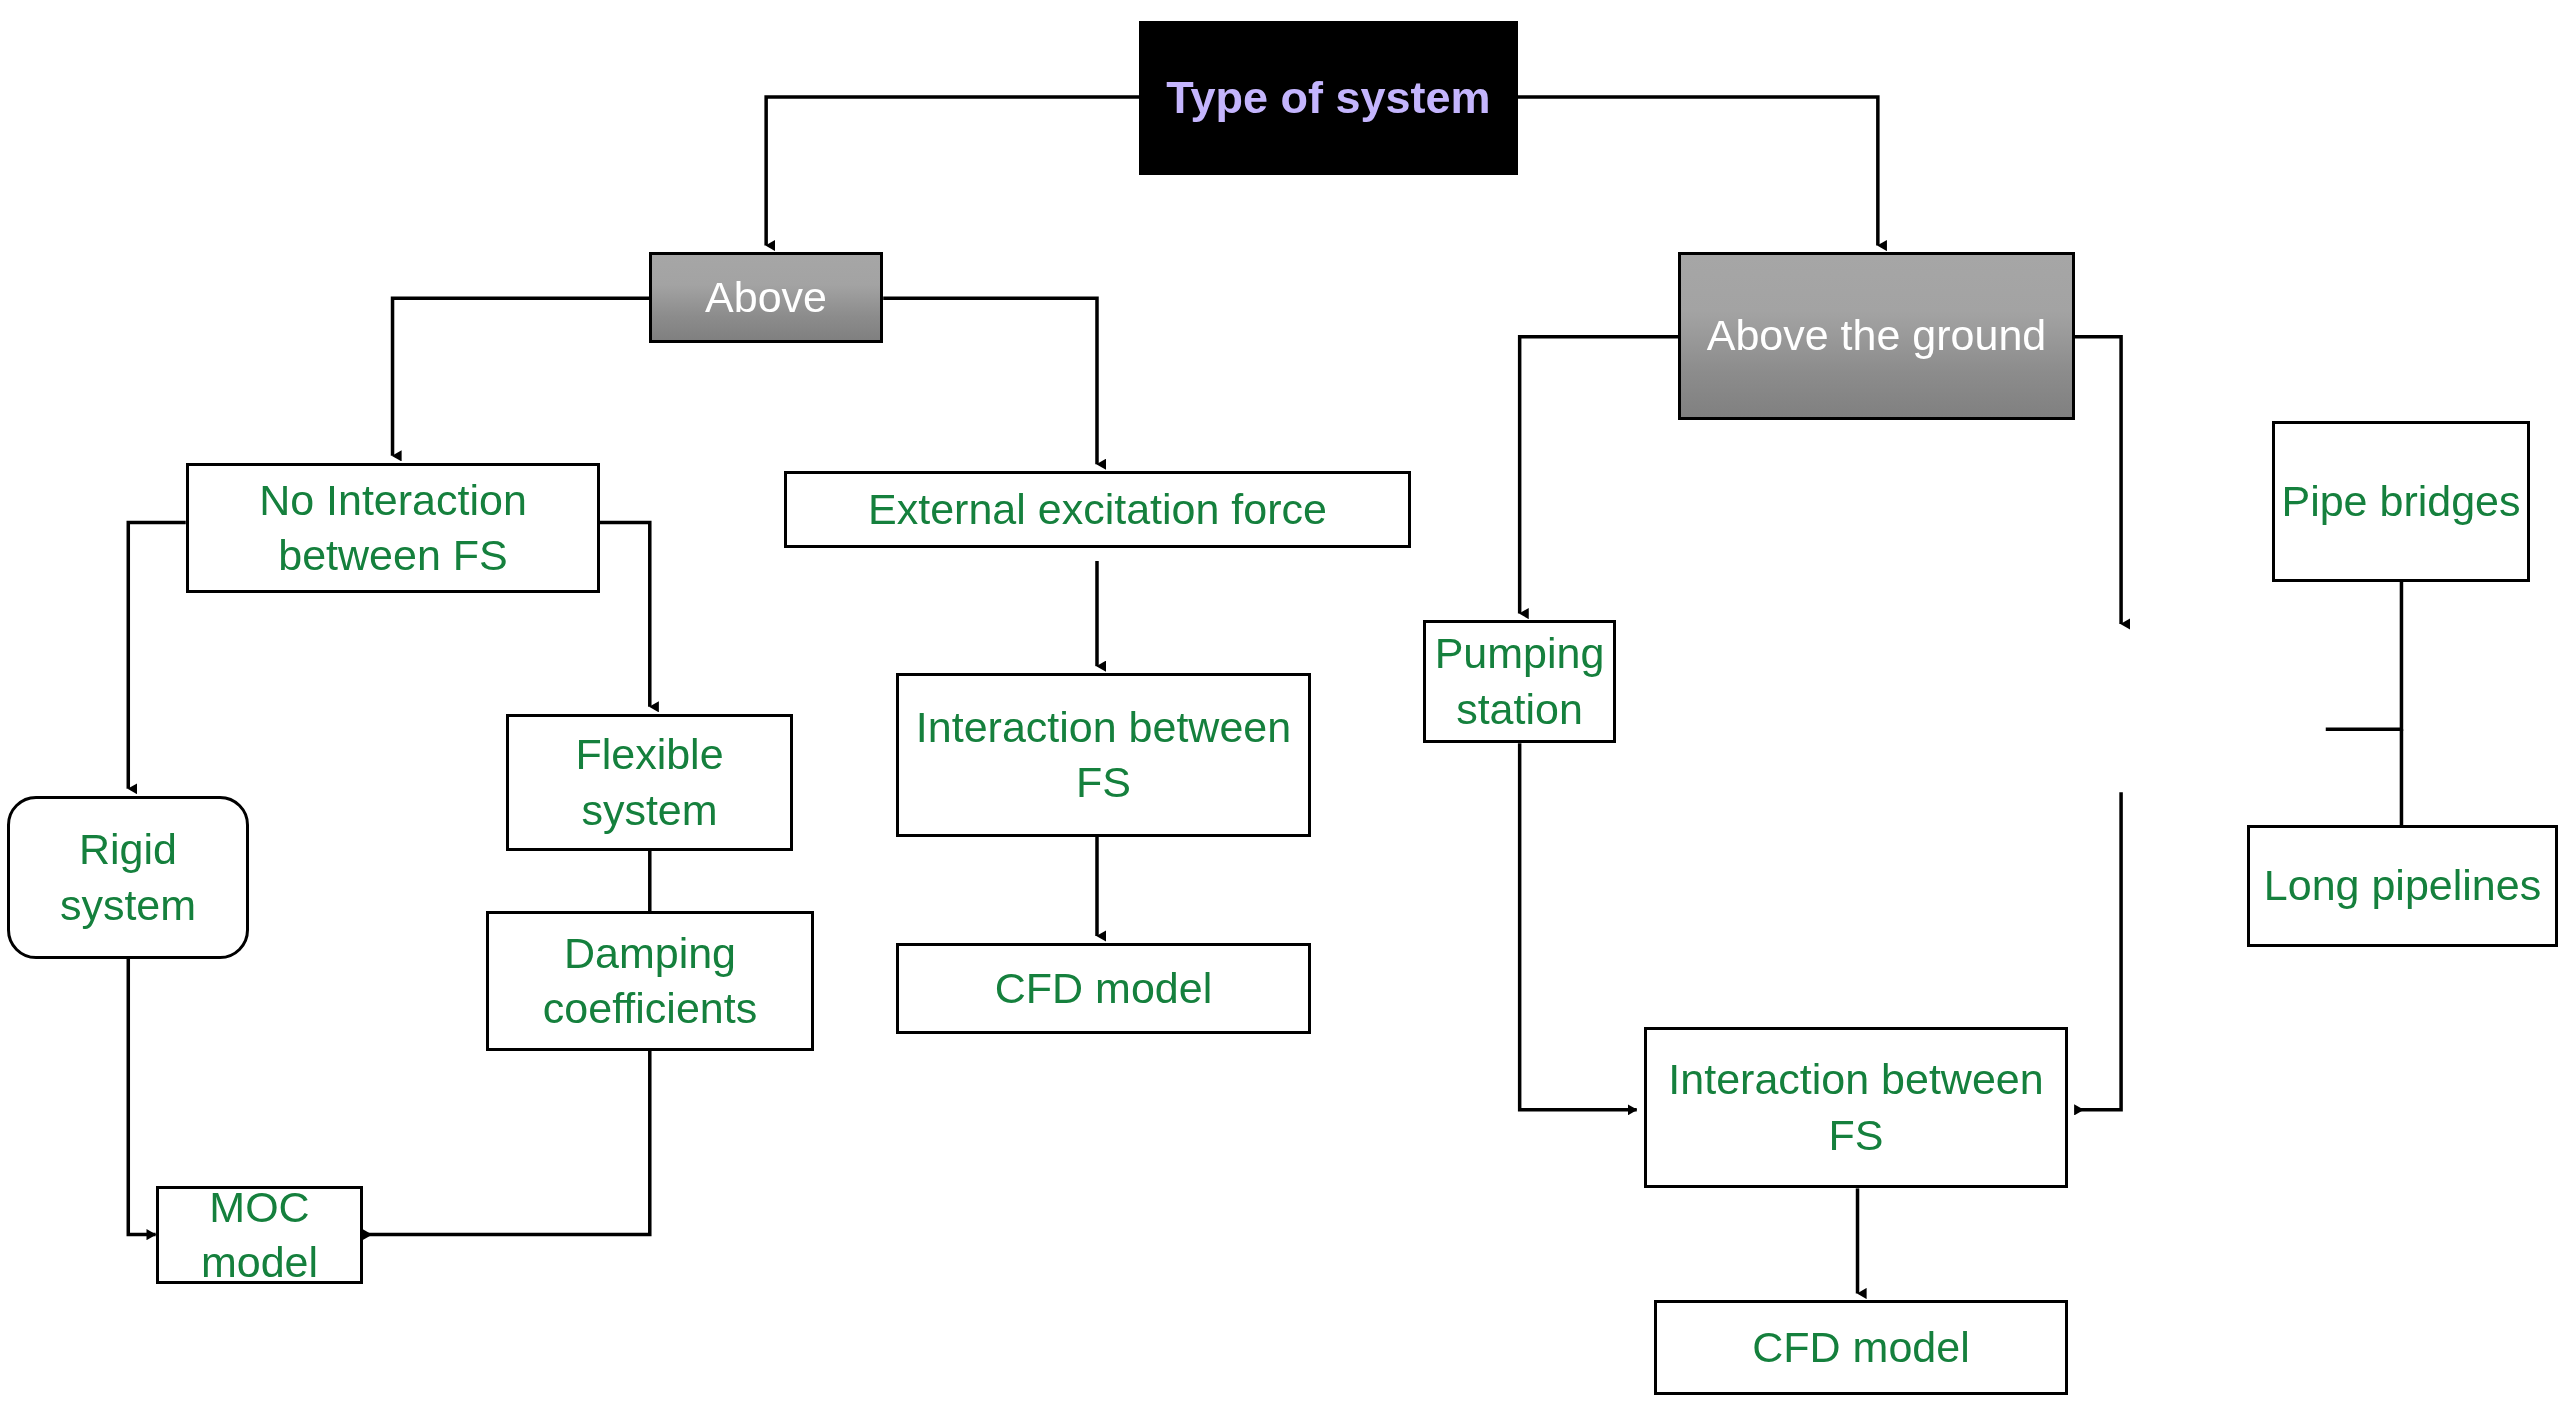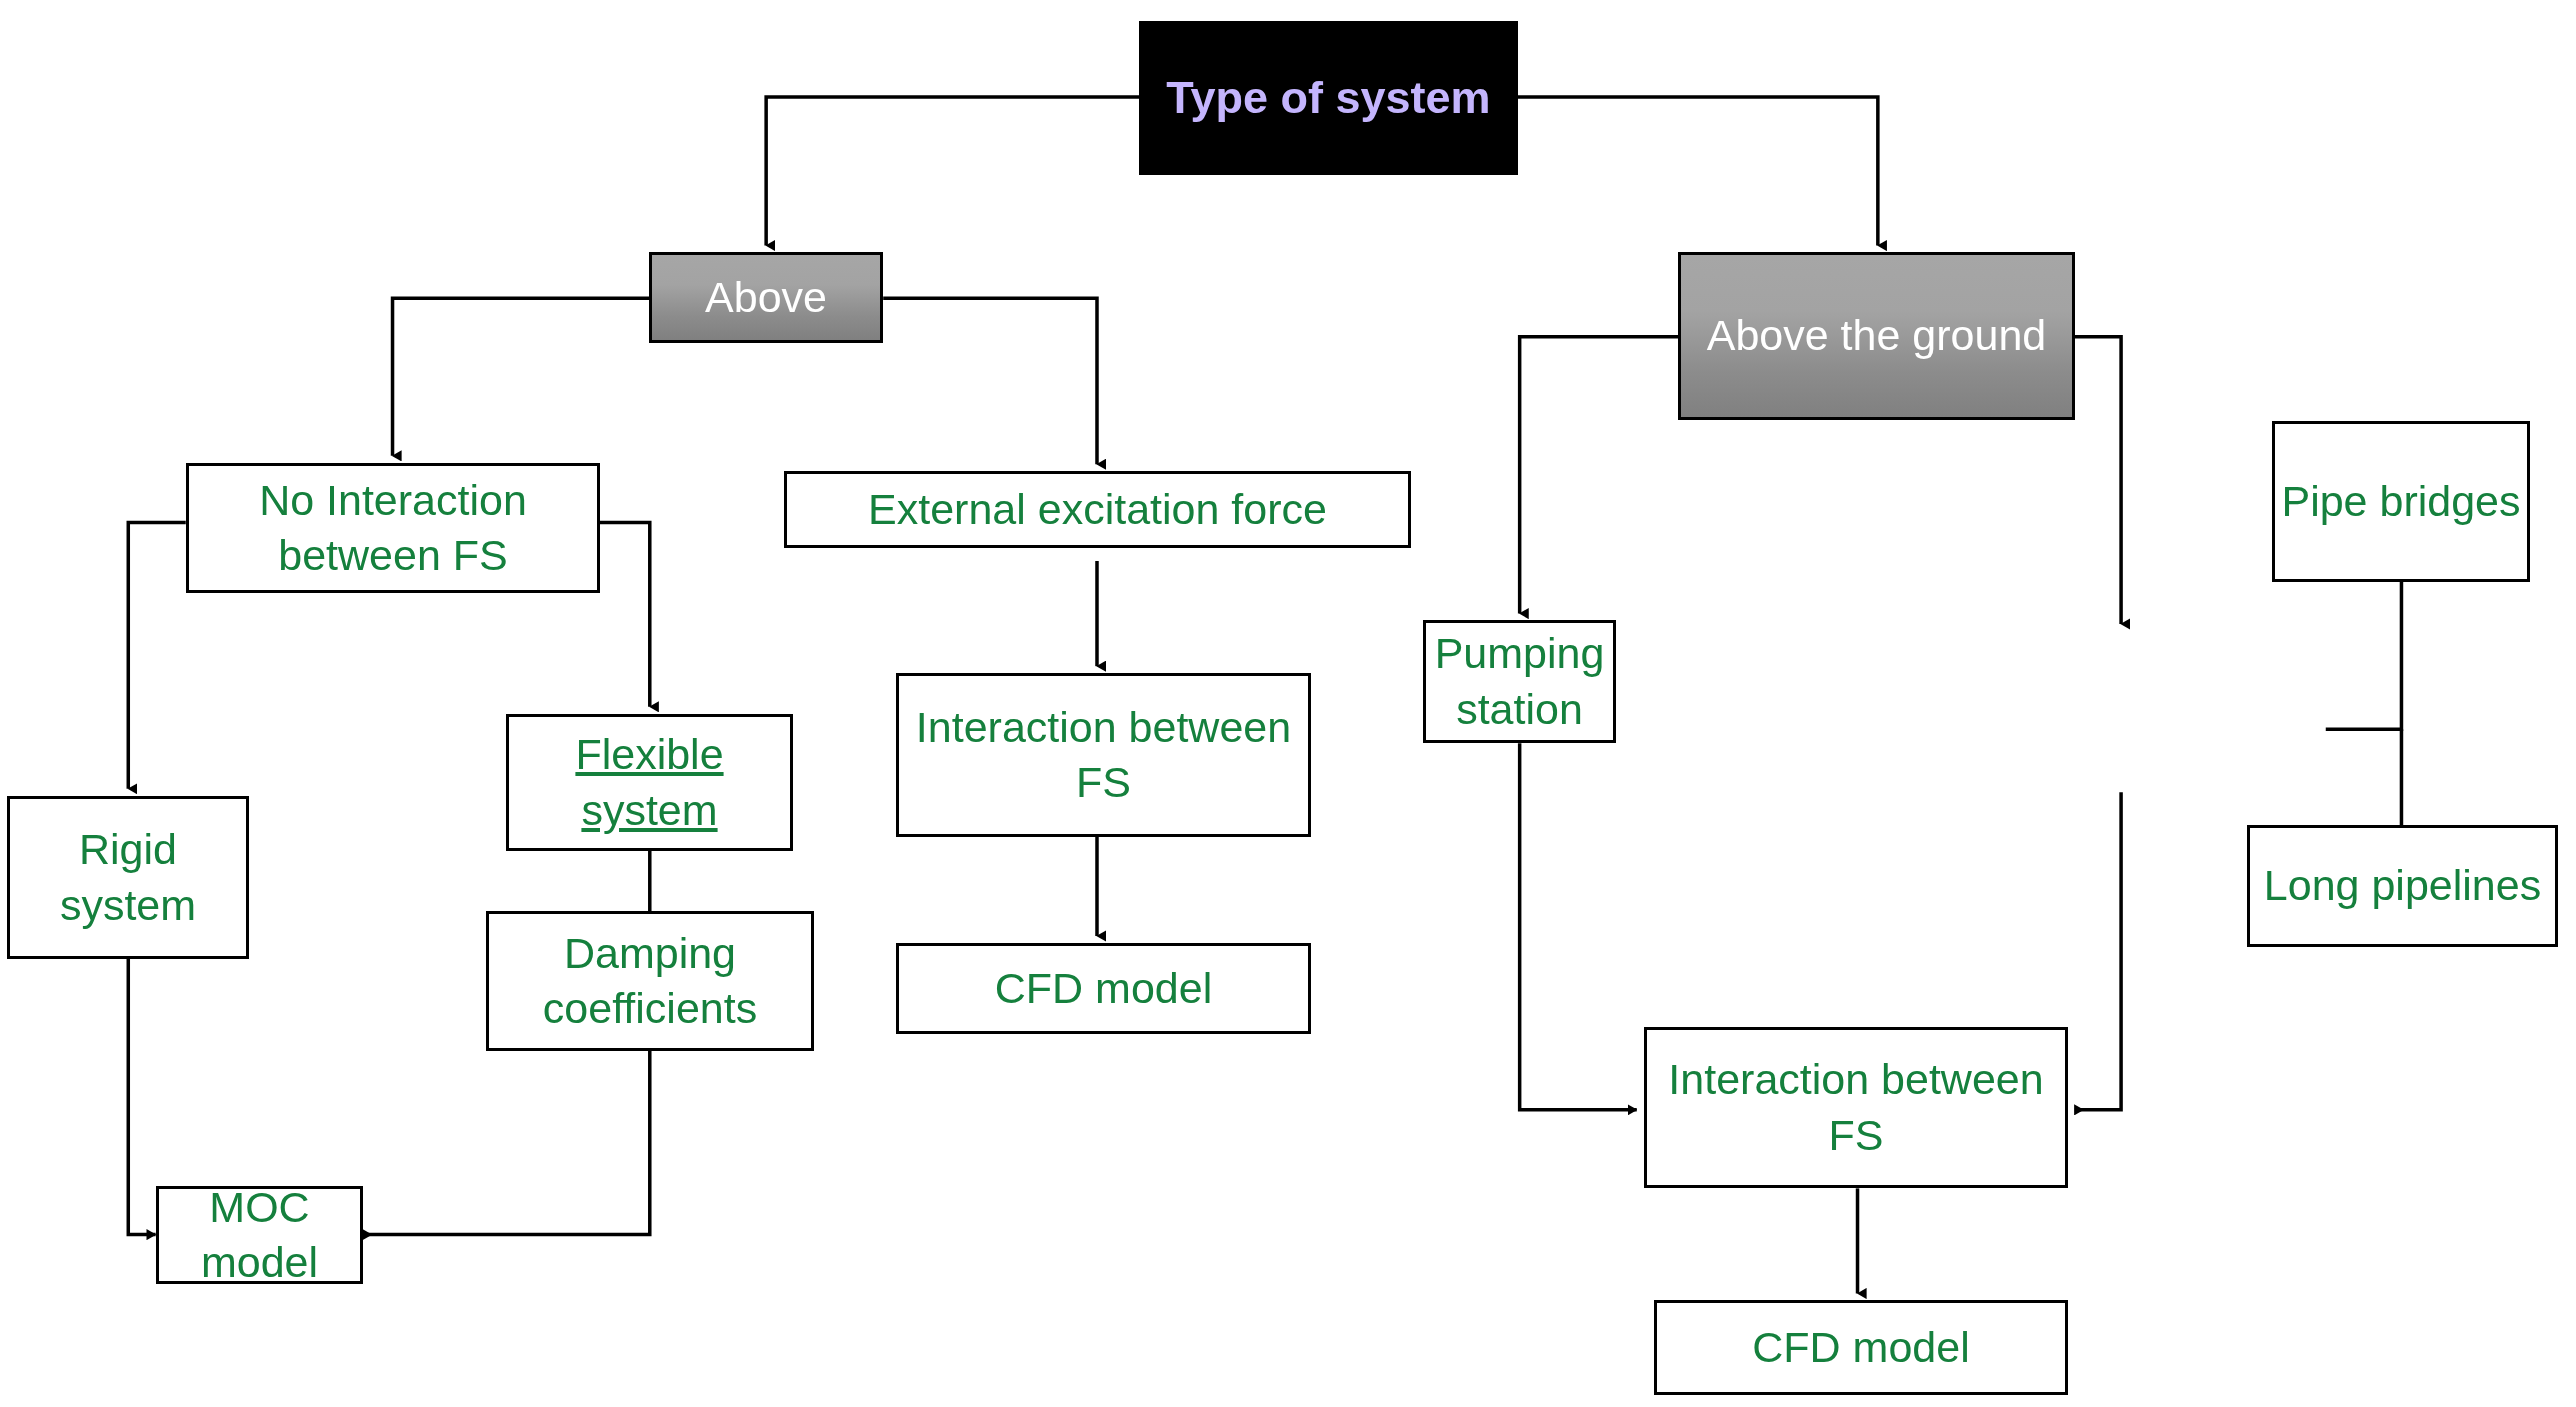--- a/index.html
+++ b/index.html
@@ -130,25 +130,25 @@
   </div>
 
   <div class="node-box" style="left:186px; top:463px; width:414px; height:130px;">
     <span class="node-label">No Interaction between FS</span>
   </div>
 
   <div class="node-box" style="left:784px; top:471px; width:627px; height:77px;">
     <span class="node-label">External excitation force</span>
   </div>
 
-  <div class="node-box" style="left:7px; top:796px; width:242px; height:163px;">
+  <div class="node-box" style="left:7px; top:796px; width:242px; height:163px;border-radius:29px;">
     <span class="node-label">Rigid system</span>
   </div>
 
-  <div class="node-box" style="left:506px; top:714px; width:287px; height:137px;text-decoration:underline;">
+  <div class="node-box" style="left:506px; top:714px; width:287px; height:137px;">
     <span class="node-label">Flexible system</span>
   </div>
 
   <div class="node-box" style="left:486px; top:911px; width:328px; height:140px;">
     <span class="node-label">Damping coefficients</span>
   </div>
 
   <div class="node-box" style="left:156px; top:1186px; width:207px; height:98px;">
     <span class="node-label">MOC model</span>
   </div>

